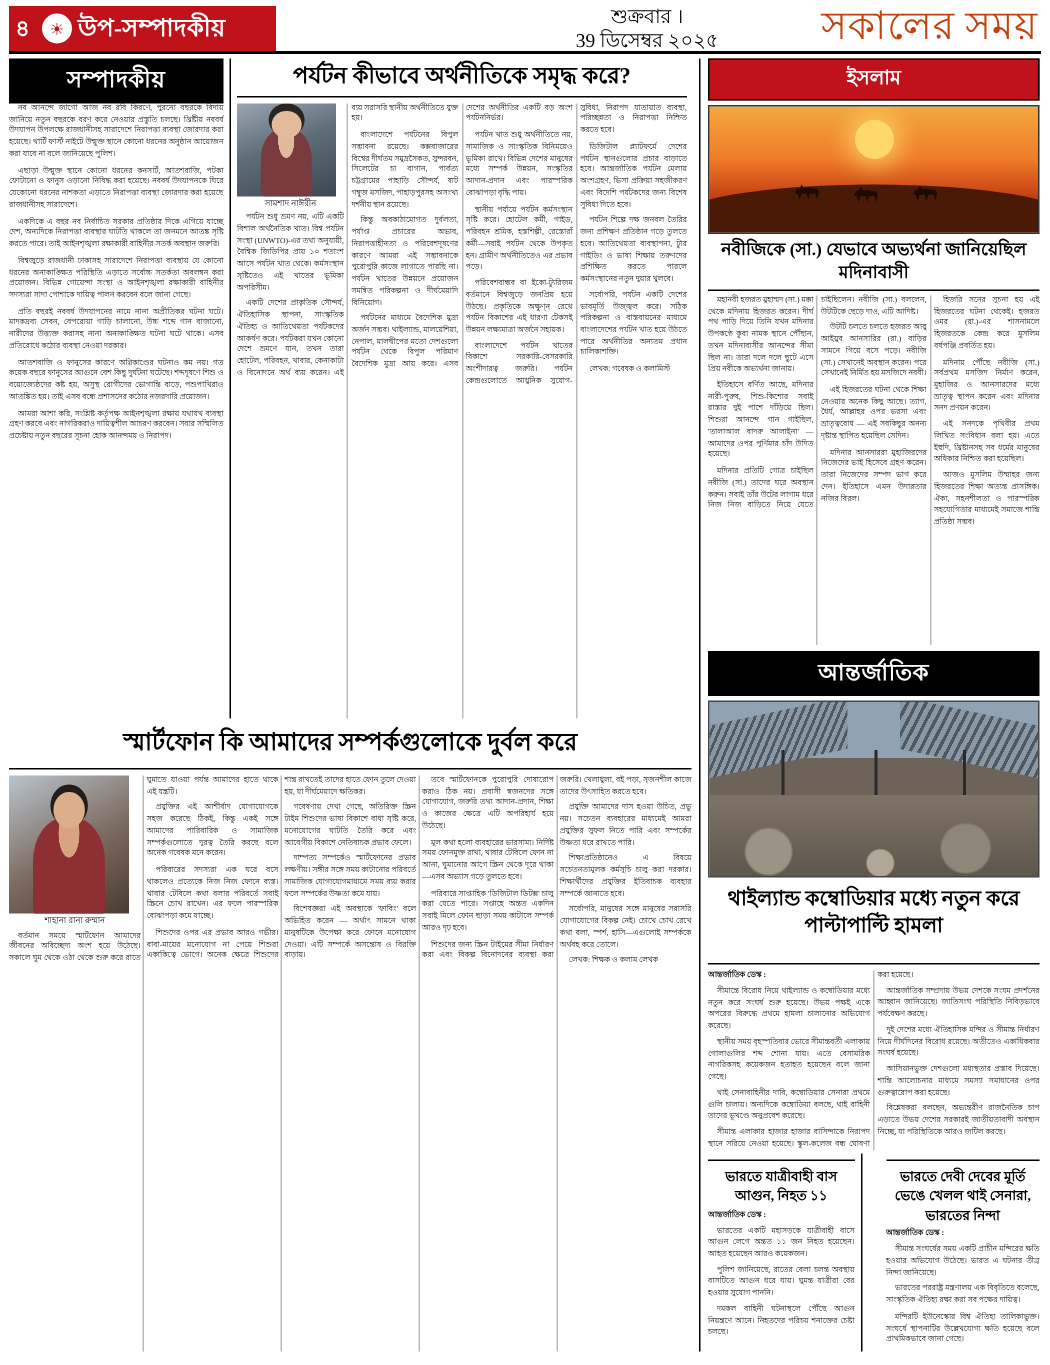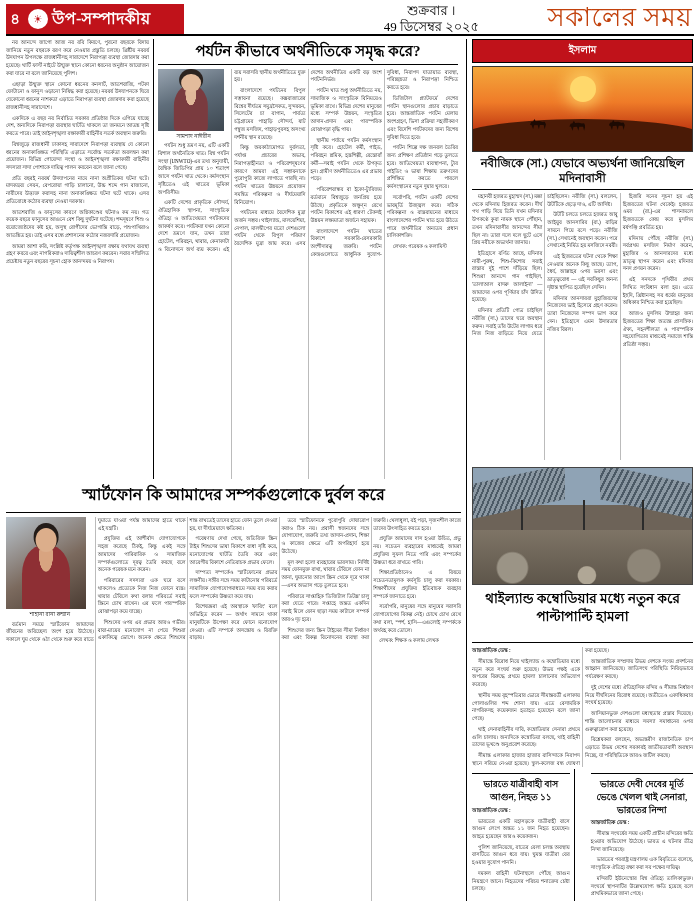--- a/index.html
+++ b/index.html
@@ -78,21 +78,21 @@
   .black-banner {
     background: #000; color: #fff;
     text-align: center;
     font-size: 15px; font-weight: bold;
     padding: 2px 0 3px 0;
     letter-spacing: .5px;
   }
   .red-banner {
     background: #c0121a; color: #fff;
     text-align: center;
-    font-size: 10px; font-weight: bold;
+    font-size: 13px; font-weight: bold;
     padding: 2px 0 3px 0;
     border: 1px solid #000;
   }
 
   
   .top-left-wrap { display: flex; gap: 4px; height: 440px; }
   .col-editorial {
     width: 148px;
     border-right: 1px solid #000;
     padding-right: 4px;
@@ -252,33 +252,34 @@
 
   <div class="masthead">
     <div class="page-num">৪</div>
     <div class="section-logo">
       <span class="logo-mark">☀</span>
       <span class="txt">উপ-সম্পাদকীয়</span>
     </div>
     <div class="date-block">
       <div>
         <div>শুক্রবার ।</div>
-        <div>49 ডিসেম্বর ২০২৫</div>
+        <div>39 ডিসেম্বর ২০২৫</div>
       </div>
     </div>
     <div class="paper-title">সকালের সময়</div>
   </div>
 
   <div class="body-grid">
 
     <div class="left-zone">
 
       <div class="top-left-wrap">
 
         <div class="col-editorial">
+          <div class="black-banner">সম্পাদকীয়</div>
           <div class="bn">
             <p>নব আনন্দে জাগো আজ নব রবি কিরণে, পুরনো বছরকে বিদায় জানিয়ে নতুন বছরকে বরণ করে নেওয়ার প্রস্তুতি চলছে। খ্রিষ্টীয় নববর্ষ উদযাপন উপলক্ষে রাজধানীসহ সারাদেশে নিরাপত্তা ব্যবস্থা জোরদার করা হয়েছে। থার্টি ফার্স্ট নাইটে উন্মুক্ত স্থানে কোনো ধরনের অনুষ্ঠান আয়োজন করা যাবে না বলে জানিয়েছে পুলিশ।</p>
             <p>এছাড়া উন্মুক্ত স্থানে কোনো ধরনের কনসার্ট, আতশবাজি, পটকা ফোটানো ও ফানুস ওড়ানো নিষিদ্ধ করা হয়েছে। নববর্ষ উদযাপনকে ঘিরে যেকোনো ধরনের নাশকতা এড়াতে নিরাপত্তা ব্যবস্থা জোরদার করা হয়েছে রাজধানীসহ সারাদেশে।</p>
             <p>একদিকে এ বছর নব নির্বাচিত সরকার প্রতিষ্ঠার দিকে এগিয়ে যাচ্ছে দেশ, অন্যদিকে নিরাপত্তা ব্যবস্থার ঘাটতি থাকলে তা জনমনে আতঙ্ক সৃষ্টি করতে পারে। তাই আইনশৃঙ্খলা রক্ষাকারী বাহিনীর সতর্ক অবস্থান জরুরি।</p>
             <p>বিশ্বজুড়ে রাজধানী ঢাকাসহ সারাদেশে নিরাপত্তা ব্যবস্থায় যে কোনো ধরনের অনাকাঙ্ক্ষিত পরিস্থিতি এড়াতে সর্বোচ্চ সতর্কতা অবলম্বন করা প্রয়োজন। বিভিন্ন গোয়েন্দা সংস্থা ও আইনশৃঙ্খলা রক্ষাকারী বাহিনীর সদস্যরা সাদা পোশাকে দায়িত্ব পালন করবেন বলে জানা গেছে।</p>
             <p>প্রতি বছরই নববর্ষ উদযাপনের নামে নানা অপ্রীতিকর ঘটনা ঘটে। মাদকদ্রব্য সেবন, বেপরোয়া গাড়ি চালানো, উচ্চ শব্দে গান বাজানো, নারীদের উত্ত্যক্ত করাসহ নানা অনাকাঙ্ক্ষিত ঘটনা ঘটে থাকে। এসব প্রতিরোধে কঠোর ব্যবস্থা নেওয়া দরকার।</p>
             <p>আতশবাজি ও ফানুসের কারণে অগ্নিকাণ্ডের ঘটনাও কম নয়। গত কয়েক বছরে ফানুসের আগুনে বেশ কিছু দুর্ঘটনা ঘটেছে। শব্দদূষণে শিশু ও বয়োজ্যেষ্ঠদের কষ্ট হয়, অসুস্থ রোগীদের ভোগান্তি বাড়ে, পশুপাখিরাও আতঙ্কিত হয়। তাই এসব বন্ধে প্রশাসনের কঠোর নজরদারি প্রয়োজন।</p>
             <p>আমরা আশা করি, সংশ্লিষ্ট কর্তৃপক্ষ আইনশৃঙ্খলা রক্ষায় যথাযথ ব্যবস্থা গ্রহণ করবে এবং নাগরিকরাও দায়িত্বশীল আচরণ করবেন। সবার সম্মিলিত প্রচেষ্টায় নতুন বছরের সূচনা হোক আনন্দময় ও নিরাপদ।</p>
           </div>
         </div>
@@ -353,20 +354,21 @@
           <p>এই হিজরতের ঘটনা থেকে শিক্ষা নেওয়ার অনেক কিছু আছে। ত্যাগ, ধৈর্য, আল্লাহর ওপর ভরসা এবং ভ্রাতৃত্ববোধ — এই সবকিছুর অনন্য দৃষ্টান্ত স্থাপিত হয়েছিল সেদিন।</p>
           <p>মদিনার আনসাররা মুহাজিরদের নিজেদের ভাই হিসেবে গ্রহণ করেন। তারা নিজেদের সম্পদ ভাগ করে দেন। ইতিহাসে এমন উদারতার নজির বিরল।</p>
           <p>হিজরি সনের সূচনা হয় এই হিজরতের ঘটনা থেকেই। হজরত ওমর (রা.)-এর শাসনামলে হিজরতকে কেন্দ্র করে মুসলিম বর্ষপঞ্জি প্রবর্তিত হয়।</p>
           <p>মদিনায় পৌঁছে নবীজি (সা.) সর্বপ্রথম মসজিদ নির্মাণ করেন, মুহাজির ও আনসারদের মধ্যে ভ্রাতৃত্ব স্থাপন করেন এবং মদিনার সনদ প্রণয়ন করেন।</p>
           <p>এই সনদকে পৃথিবীর প্রথম লিখিত সংবিধান বলা হয়। এতে ইহুদি, খ্রিষ্টানসহ সব ধর্মের মানুষের অধিকার নিশ্চিত করা হয়েছিল।</p>
           <p>আজও মুসলিম উম্মাহর জন্য হিজরতের শিক্ষা অত্যন্ত প্রাসঙ্গিক। ঐক্য, সহনশীলতা ও পারস্পরিক সহযোগিতার মাধ্যমেই সমাজে শান্তি প্রতিষ্ঠা সম্ভব।</p>
         </div>
       </div>
 
       <div style="flex:1;display:flex;flex-direction:column;margin-top:4px;">
+        <div class="black-banner">আন্তর্জাতিক</div>
 
         <div class="intl-photo">
           <div class="beamL"></div>
           <div class="beamR"></div>
           <div class="pole" style="left:22%;"></div>
           <div class="pole" style="left:50%;"></div>
           <div class="pole" style="left:77%;"></div>
           <div class="rubble"></div>
         </div>
 

